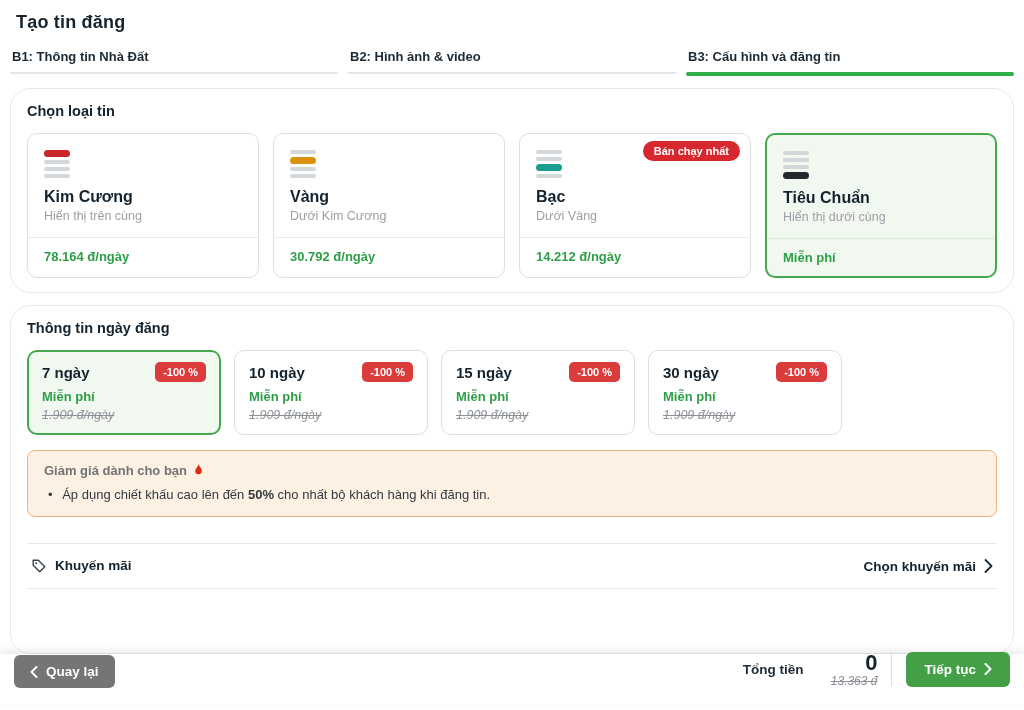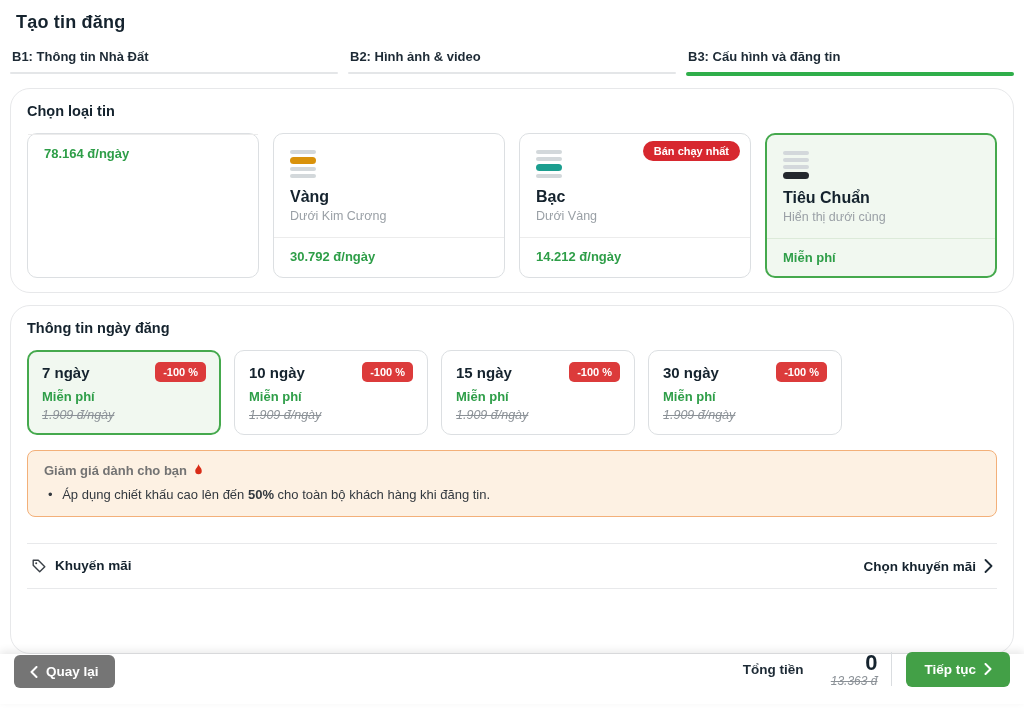--- a/index.html
+++ b/index.html
@@ -92,20 +92,30 @@
     <div class="tab-label">B3: Cấu hình và đăng tin</div>
     <div class="tab-underline"></div>
   </div>
 </div>
 
 <div class="panel">
   <div class="panel-heading">Chọn loại tin</div>
   <div class="type-grid">
 
     <div class="type-card">
+      <div class="type-top">
+        <div class="bars">
+          <div class="bar pill" style="background: rgb(201, 37, 43);"></div>
+          <div class="bar"></div>
+            <div class="bar"></div>
+            <div class="bar"></div>
+        </div>
+        <div class="type-name">Kim Cương</div>
+        <div class="type-sub">Hiển thị trên cùng</div>
+      </div>
       <div class="type-price">78.164 đ/ngày</div>
     </div>
 
     <div class="type-card">
       <div class="type-top">
         <div class="bars">
           <div class="bar"></div>
           <div class="bar pill" style="background: rgb(217, 146, 11);"></div>
           <div class="bar"></div>
             <div class="bar"></div>
@@ -193,21 +203,21 @@
     <div class="notice-title">
       <span>Giảm giá dành cho bạn</span>
       <span>
         <svg width="13" height="15" viewBox="0 0 16 18">
           <path d="M8 1 C8.6 4.2 12 5.4 12 9.5 A4 4 0 0 1 4 9.5 C4 6.6 7.4 4.8 8 1 Z" fill="#d92c17"></path>
         </svg>
       </span>
     </div>
     <div class="notice-line">
       <span class="bullet">•</span>
-      <span>Áp dụng chiết khấu cao lên đến </span><b>50%</b><span> cho toàn bộ khách hàng khi đăng tin.</span>
+      <span>Áp dụng chiết khấu cao lên đến </span><b>50%</b><span> cho nhất bộ khách hàng khi đăng tin.</span>
     </div>
   </div>
 
   <div class="promo-row">
     <div class="promo-left">
       <span>
         <svg width="16" height="16" viewBox="0 0 16 16">
           <path d="M2.2 2.2 H7.3 L13.8 8.7 8.7 13.8 2.2 7.3 Z" fill="none" stroke="#3a4047" stroke-width="1.4" stroke-linejoin="round"></path>
           <circle cx="5.2" cy="5.2" r="1" fill="#3a4047"></circle>
         </svg>

